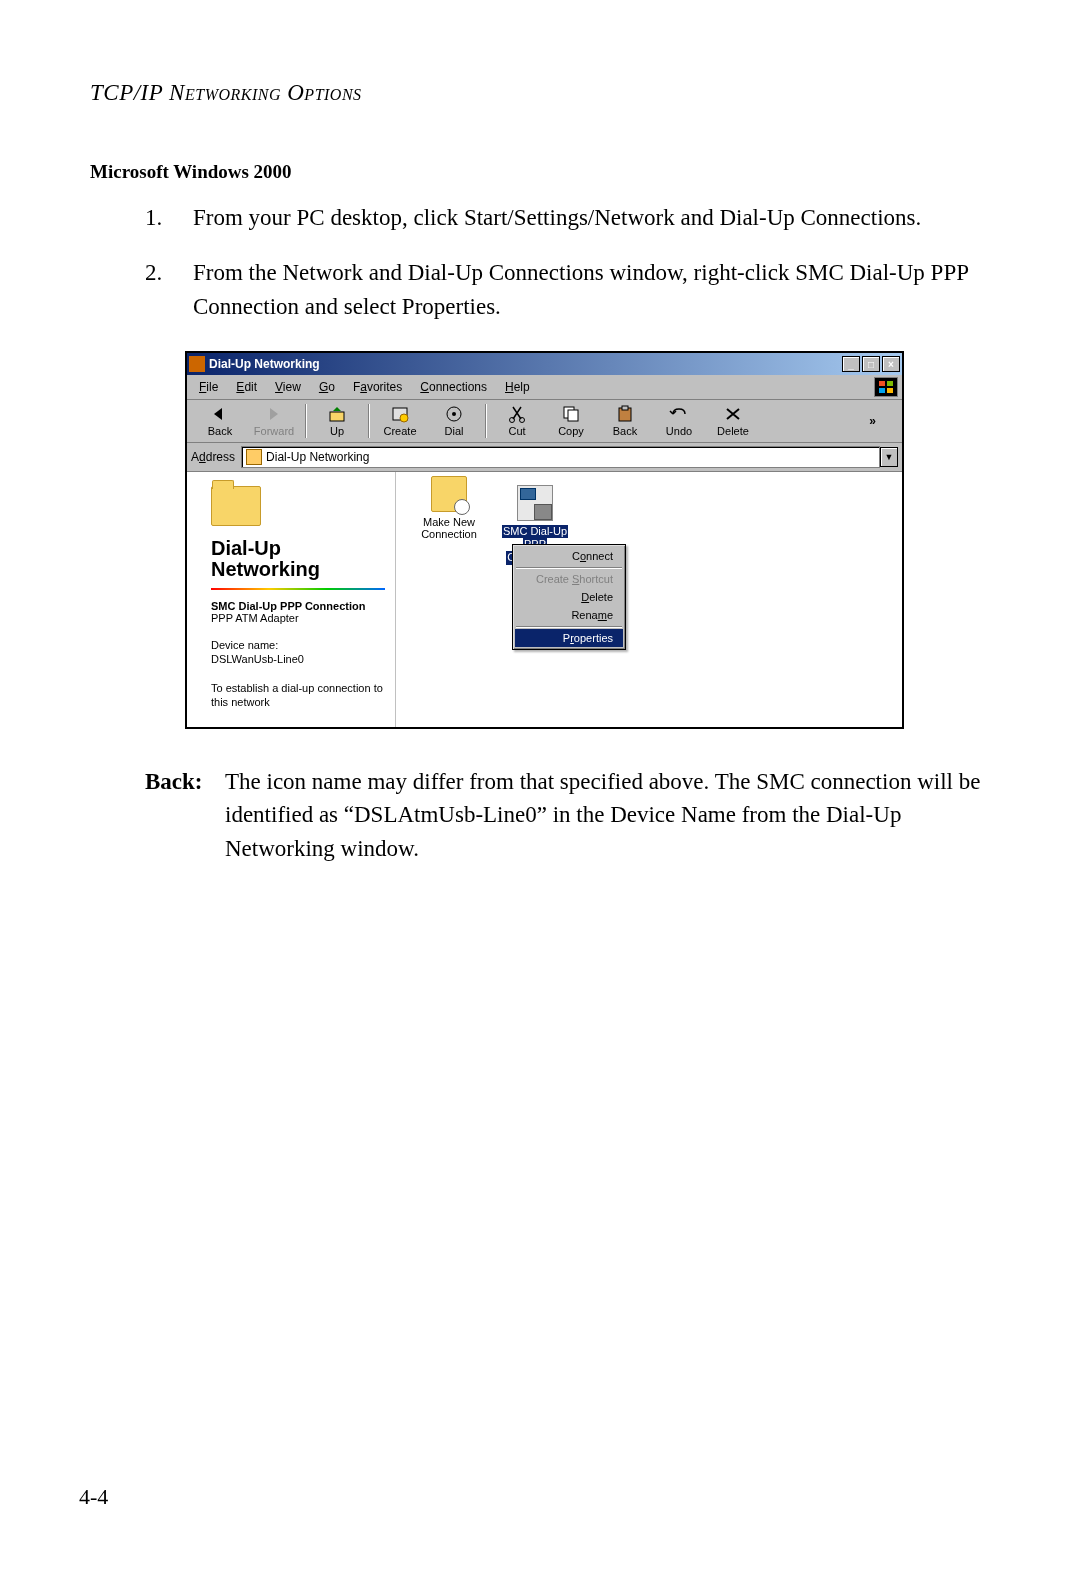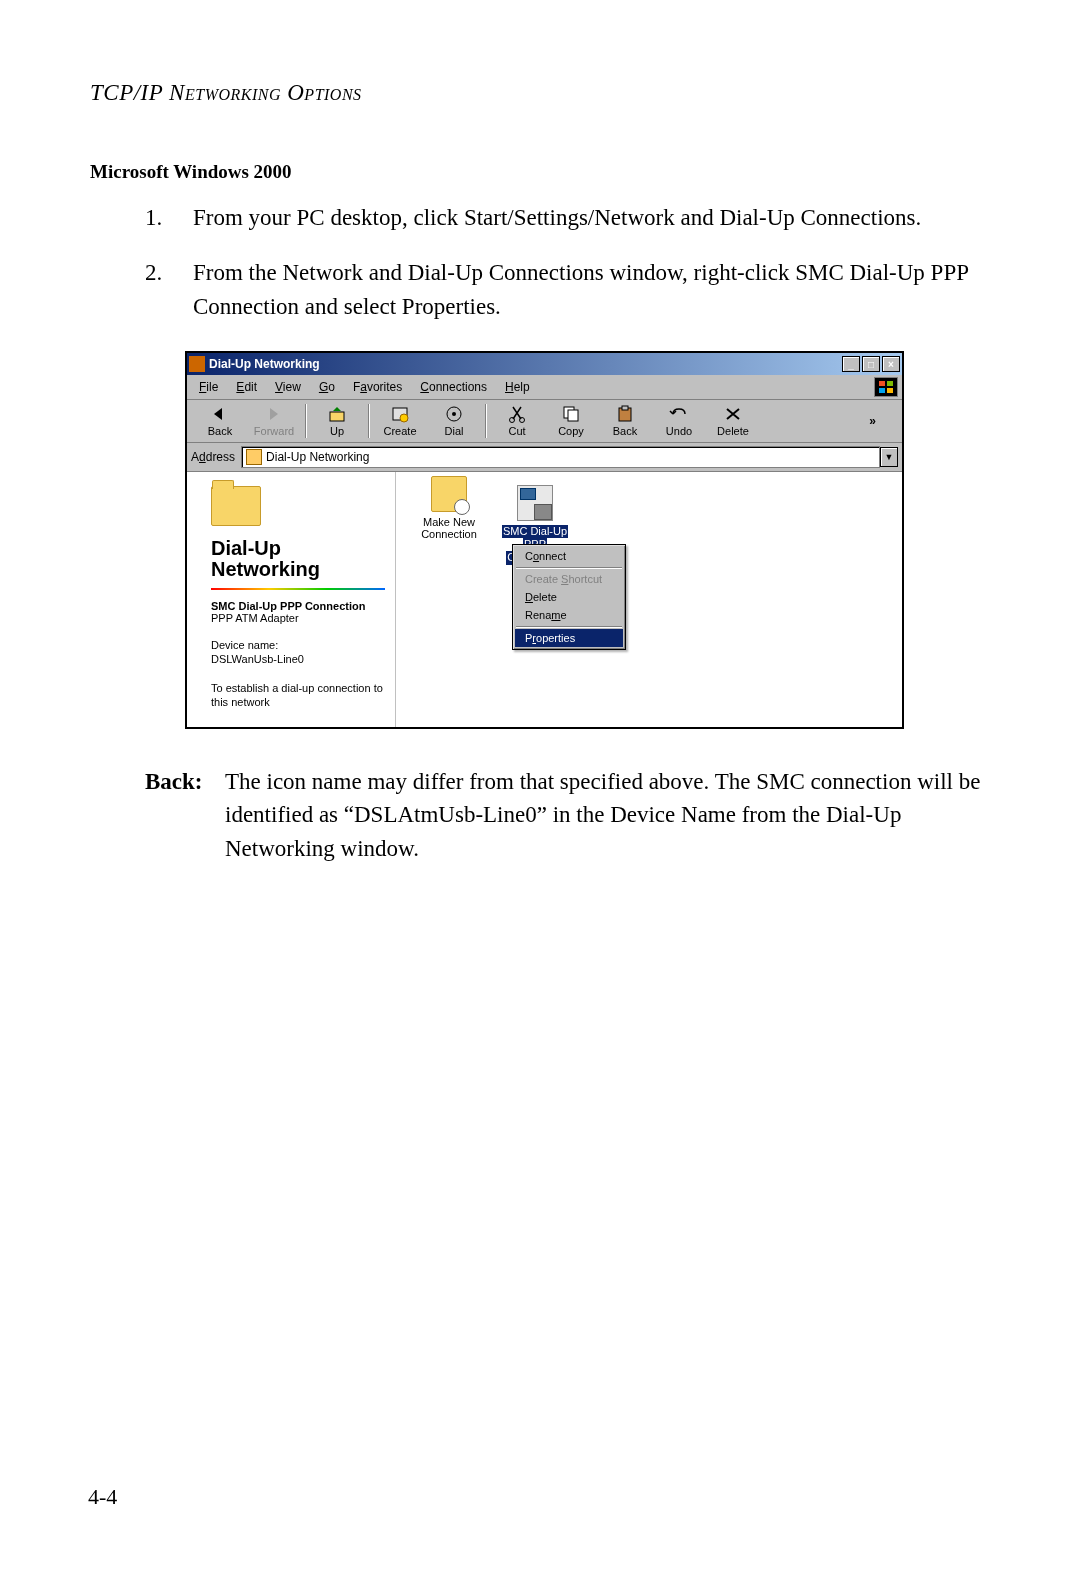--- a/index.html
+++ b/index.html
@@ -59,21 +59,21 @@
   .note-label {
     font-weight: bold;
     width: 80px;
     flex: none;
   }
   .note-text {
     flex: 1;
   }
   .page-footer {
     position: absolute;
-    left: 88px;
+    left: 79px;
     bottom: 60px;
     font-size: 22px;
   }
   
   .win98 {
     margin: 10px 0 0 95px;
     width: 715px;
     font-family: Tahoma, Arial, sans-serif;
     font-size: 12px;
     background: #fef9c3;
@@ -244,20 +244,21 @@
   .ctx-menu{
     position:absolute;
     left:290px;top:72px;
     background:#c0c0c0;
     border:1px solid #000;
     box-shadow: 2px 2px 2px rgba(0,0,0,0.3), inset 1px 1px 0 #dfdfdf, inset -1px -1px 0 #808080;
     padding:2px;
     width:108px;
     font-size:11px;
     font-family:"MS Sans Serif",Arial;
+    text-align:right;
   }
   .ctx-item{padding:3px 10px;}
   .ctx-item.disabled{color:#808080;}
   .ctx-sep{height:1px;background:#808080;box-shadow:0 1px 0 #fff;margin:2px 1px;}
   .ctx-item.highlight{background:#0a246a;color:#fff;}
 </style>
 </head>
 <body>
 
 <div class="page">

